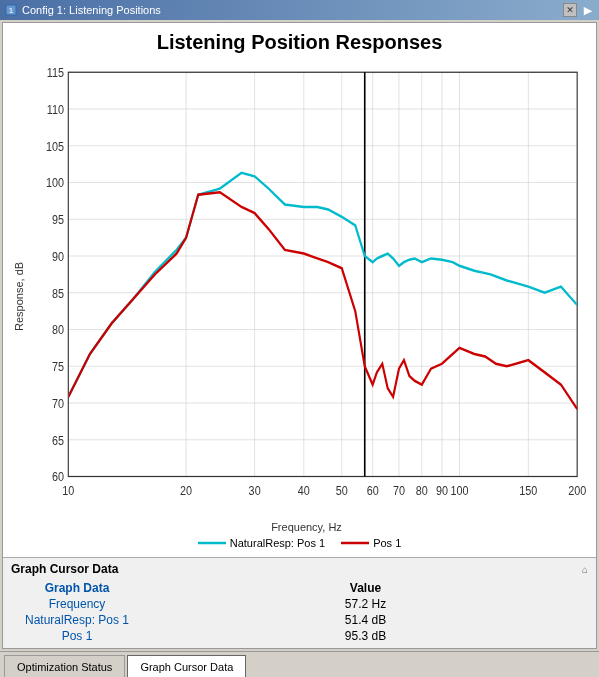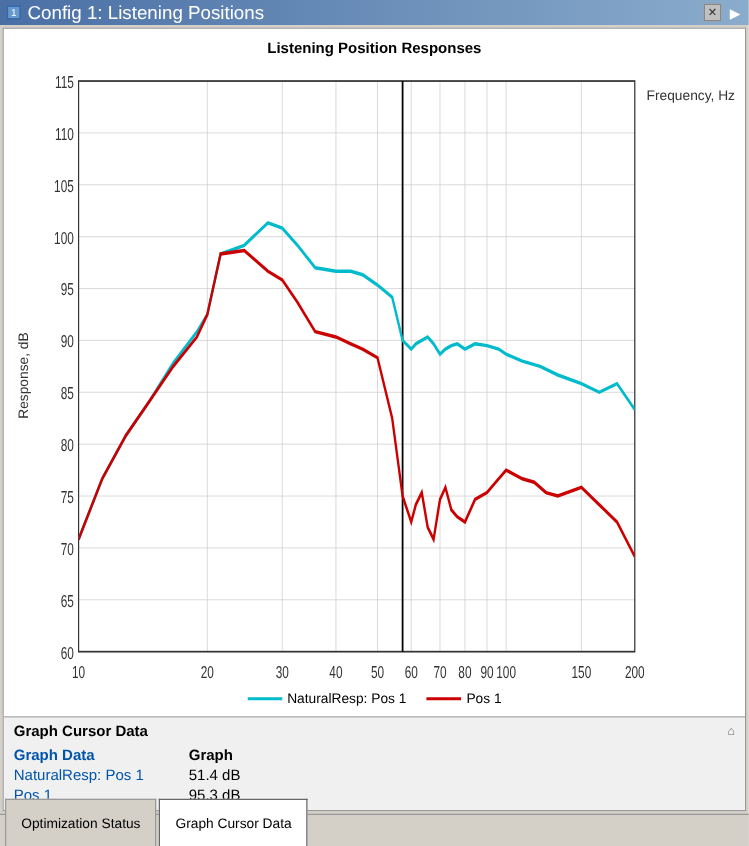--- a/index.html
+++ b/index.html
@@ -23,21 +23,21 @@
       padding: 0 4px;
       flex-shrink: 0;
     }
     .title-bar-icon {
       width: 14px; height: 14px;
       margin-right: 4px;
       display: flex; align-items: center; justify-content: center;
     }
     .title-bar-text {
       color: white;
-      font-size: 15px;
+      font-size: 11px;
       flex: 1;
     }
     .title-bar-close {
       width: 14px; height: 14px;
       background: #c0c0c0;
       border: 1px solid #888;
       display: flex; align-items: center; justify-content: center;
       font-size: 9px;
       cursor: pointer;
       color: #333;
@@ -64,21 +64,21 @@
     
     .chart-container {
       flex: 1;
       padding: 8px 8px 4px 8px;
       display: flex;
       flex-direction: column;
     }
 
     .chart-title {
       text-align: center;
-      font-size: 12px;
+      font-size: 20px;
       font-weight: bold;
       margin-bottom: 6px;
       color: #000;
     }
 
     .chart-area {
       flex: 1;
       display: flex;
       flex-direction: row;
     }
@@ -91,21 +91,21 @@
       display: flex;
       align-items: center;
       justify-content: center;
       padding-right: 2px;
       flex-shrink: 0;
     }
 
     .chart-with-axes {
       flex: 1;
       display: flex;
-      flex-direction: row;
+      flex-direction: column;
     }
 
     .svg-container {
       flex: 1;
       position: relative;
     }
 
     .x-axis-label {
       text-align: center;
       font-size: 11px;
@@ -147,21 +147,21 @@
     }
     .cursor-data-pin {
       font-size: 10px;
       color: #666;
     }
     .cursor-data-table {
       width: 100%;
       border-collapse: collapse;
     }
     .cursor-data-table th, .cursor-data-table td {
-      text-align: left;
+      text-align: center;
       padding: 1px 8px 1px 0;
       font-size: 12px;
     }
     .cursor-data-table .label-col {
       color: #0055aa;
       width: 140px;
     }
     .cursor-data-table .value-col {
       color: #000;
     }
@@ -177,21 +177,21 @@
       height: 26px;
     }
     .tab {
       padding: 3px 12px;
       font-size: 11px;
       border: 1px solid #999;
       border-bottom: none;
       background: #d4d0c8;
       cursor: pointer;
       margin-right: 2px;
-      height: 38px;
+      height: 22px;
       display: flex;
       align-items: center;
     }
     .tab.active {
       background: white;
       border-color: #666;
     }
   </style>
 </head>
 <body>
@@ -403,24 +403,28 @@
 
   <div class="cursor-data-panel">
     <div class="cursor-data-header">
       <span>Graph Cursor Data</span>
       <span class="cursor-data-pin">⌂</span>
     </div>
     <table class="cursor-data-table">
       <thead>
         <tr>
           <th class="label-col">Graph Data</th>
-          <th class="value-col">Graph</th>
+          <th class="value-col">Value</th>
         </tr>
       </thead>
       <tbody id="cursor-data-body">
+      <tr>
+            <td class="label-col">Frequency</td>
+            <td class="value-col">57.2 Hz</td>
+          </tr>
           <tr>
             <td class="label-col">NaturalResp: Pos 1</td>
             <td class="value-col">51.4 dB</td>
           </tr>
           <tr>
             <td class="label-col">Pos 1</td>
             <td class="value-col">95.3 dB</td>
           </tr>
         </tbody>
     </table>

